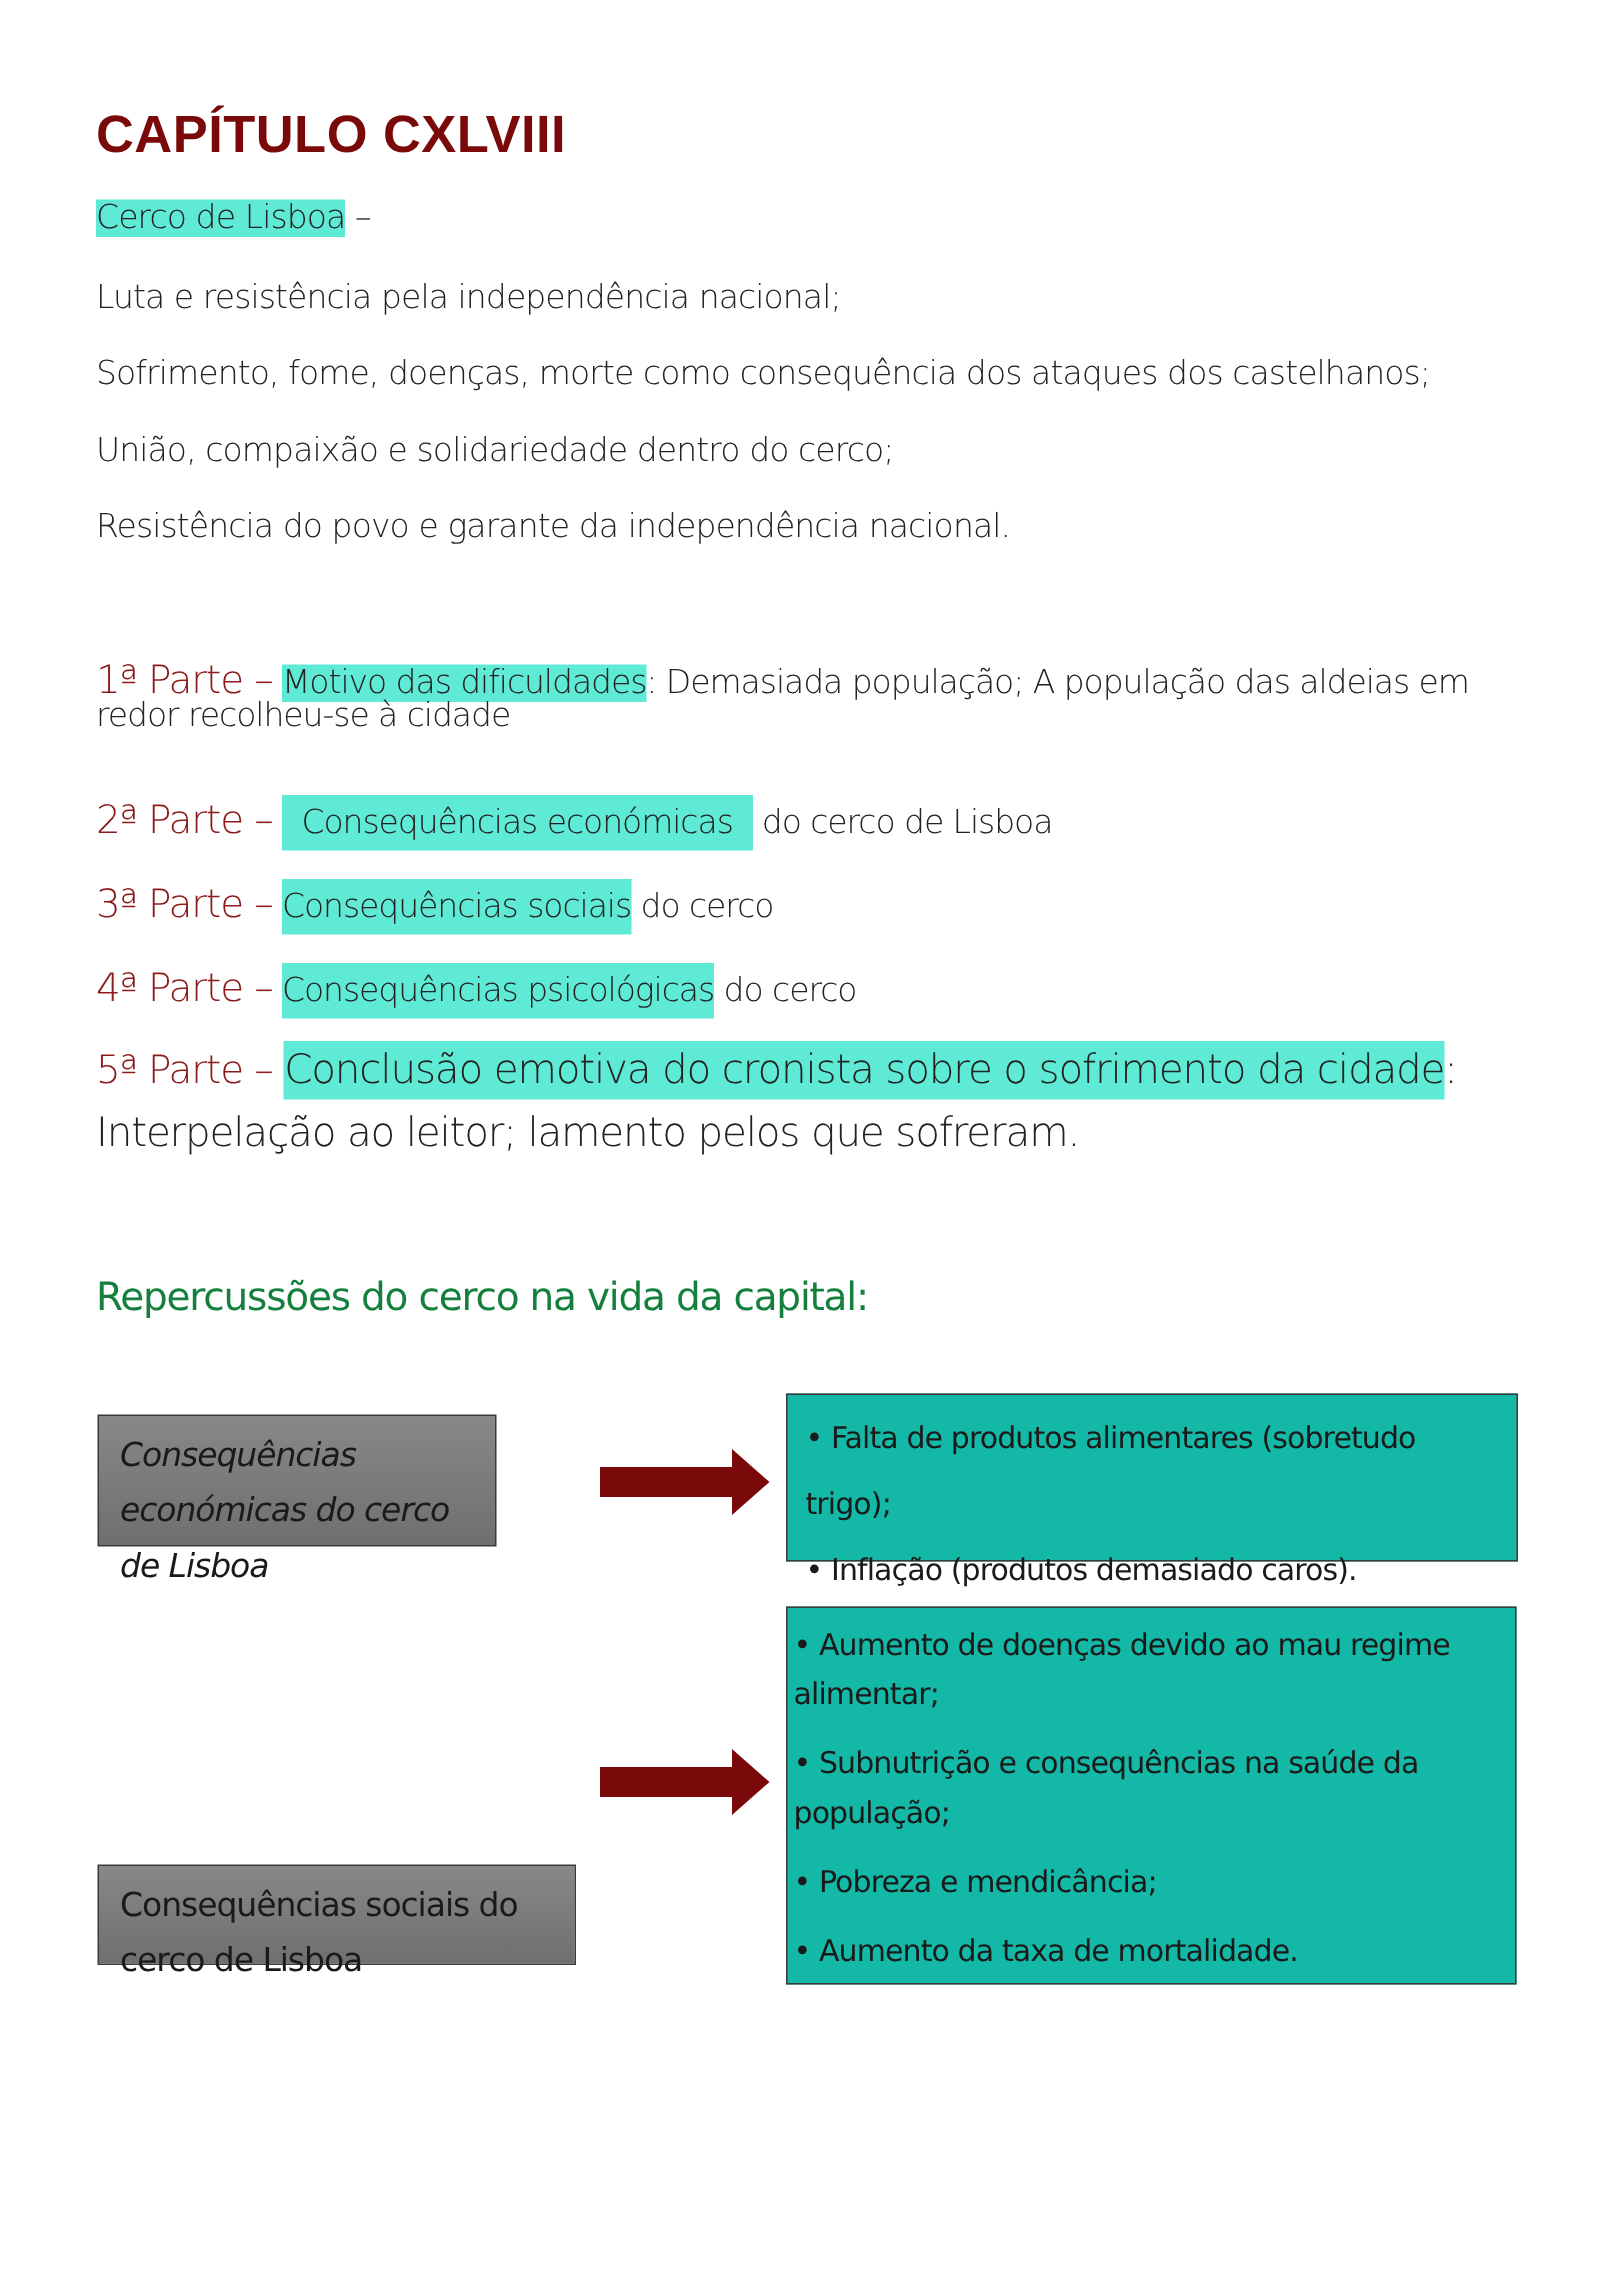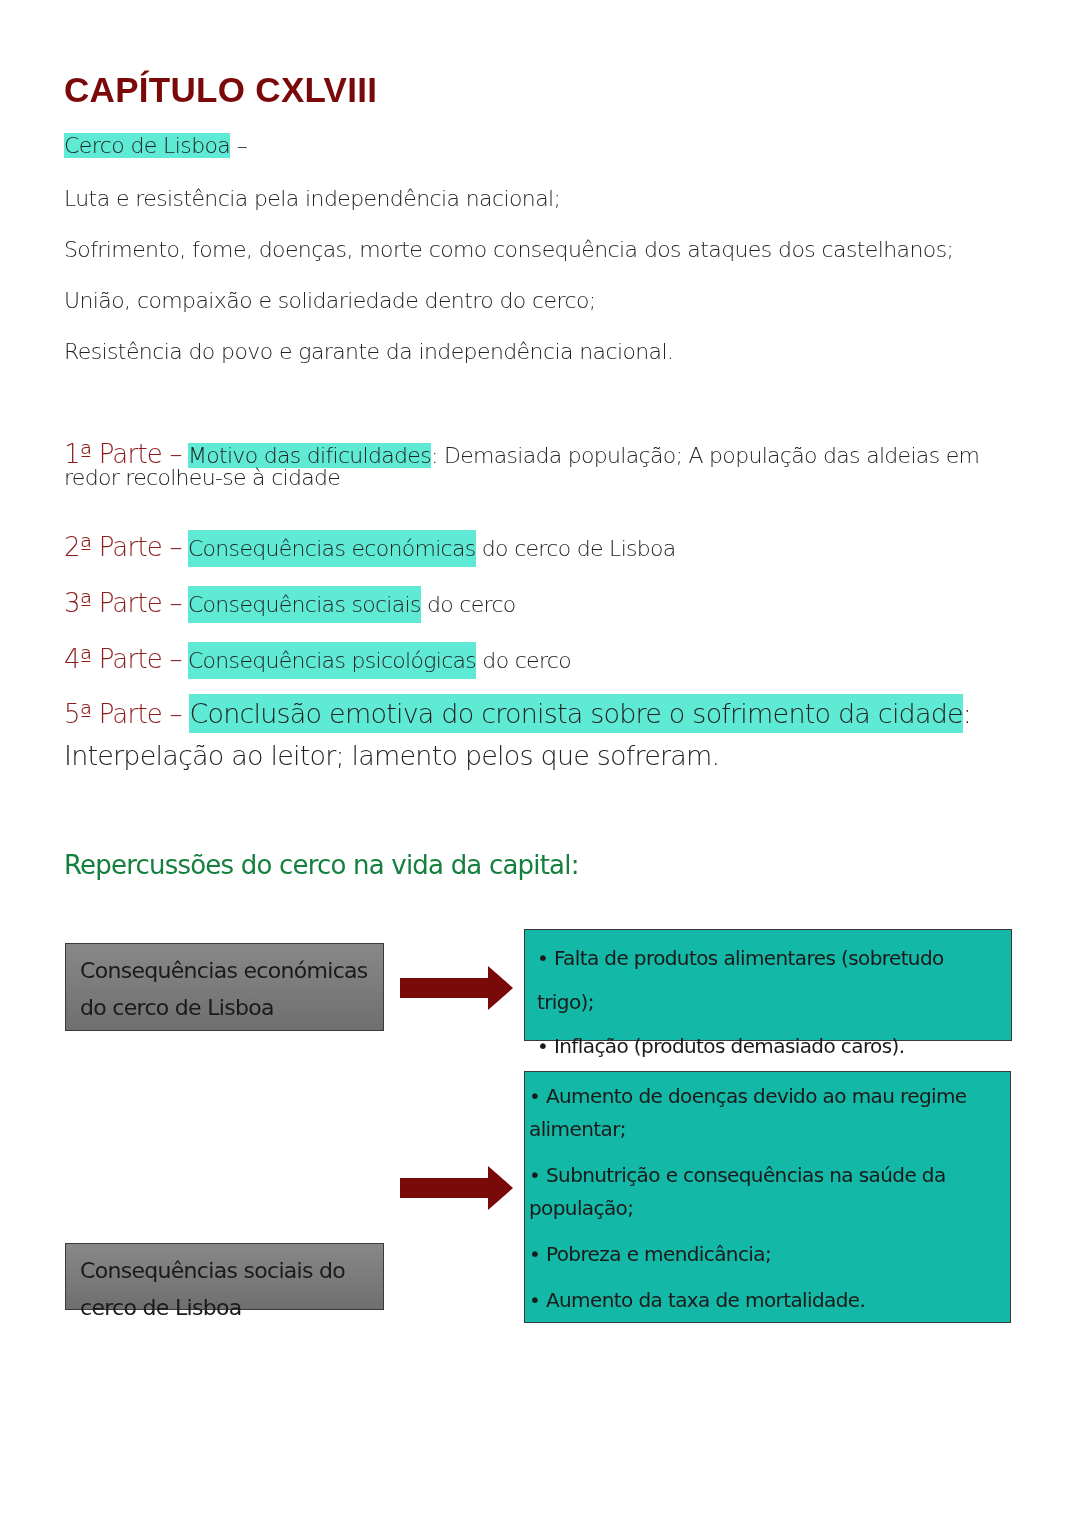--- a/index.html
+++ b/index.html
@@ -92,42 +92,42 @@
   <div class="abs line" style="top:339px;">Resistência do povo e garante da independência nacional.</div>
 
   <div class="abs line part-line" style="top:439px;">
     <span class="red part-label">1ª Parte –</span>
     <span class="hl">Motivo das dificuldades</span><span>: Demasiada população; A população das aldeias em</span>
   </div>
   <div class="abs line part-line" style="top:465px;">redor recolheu-se à cidade</div>
 
   <div class="abs line part-line" style="top:532px;">
     <span class="red part-label">2ª Parte –</span>
-    <span class="hl" style="padding:6px 0;">Consequências económicas</span><span> do cerco de Lisboa</span>
+    <span class="hl" style="padding:6px 13px;">Consequências económicas</span><span> do cerco de Lisboa</span>
   </div>
 
   <div class="abs line part-line" style="top:588px;">
     <span class="red part-label">3ª Parte –</span>
     <span class="hl" style="padding:6px 0;">Consequências sociais</span><span> do cerco</span>
   </div>
 
   <div class="abs line part-line" style="top:644px;">
     <span class="red part-label">4ª Parte –</span>
     <span class="hl" style="padding:6px 0;">Consequências psicológicas</span><span> do cerco</span>
   </div>
 
   <div class="abs line big" style="top:698px;">
     <span class="red part-label">5ª Parte –</span>
     <span class="hl" style="padding:4px 0;">Conclusão emotiva do cronista sobre o sofrimento da cidade</span><span>:</span>
   </div>
   <div class="abs line big" style="top:740px;">Interpelação ao leitor; lamento pelos que sofreram.</div>
 
   <div class="abs section-heading">Repercussões do cerco na vida da capital:</div>
 
-  <div class="dark-box" style="left:65px; top:943px; width:319px; height:88px;">Consequências económicas do cerco de Lisboa</div>
+  <div class="dark-box" style="left:65px; top:943px; width:266px; height:88px;font-style:italic;">Consequências económicas do cerco de Lisboa</div>
 
   <svg class="arrow" style="left:398px; top:964px;" width="118" height="48" viewBox="0 0 118 48">
     <polygon points="2,14 90,14 90,2 115,24 90,46 90,34 2,34" fill="#7a0a0a"></polygon>
   </svg>
 
   <div class="light-box" style="left:524px; top:929px; width:488px; height:112px;">
     <span class="bullet-item" style="line-height:44px;">• Falta de produtos alimentares (sobretudo trigo);</span>
     <span class="bullet-item" style="line-height:44px;">• Inflação (produtos demasiado caros).</span>
   </div>
 

